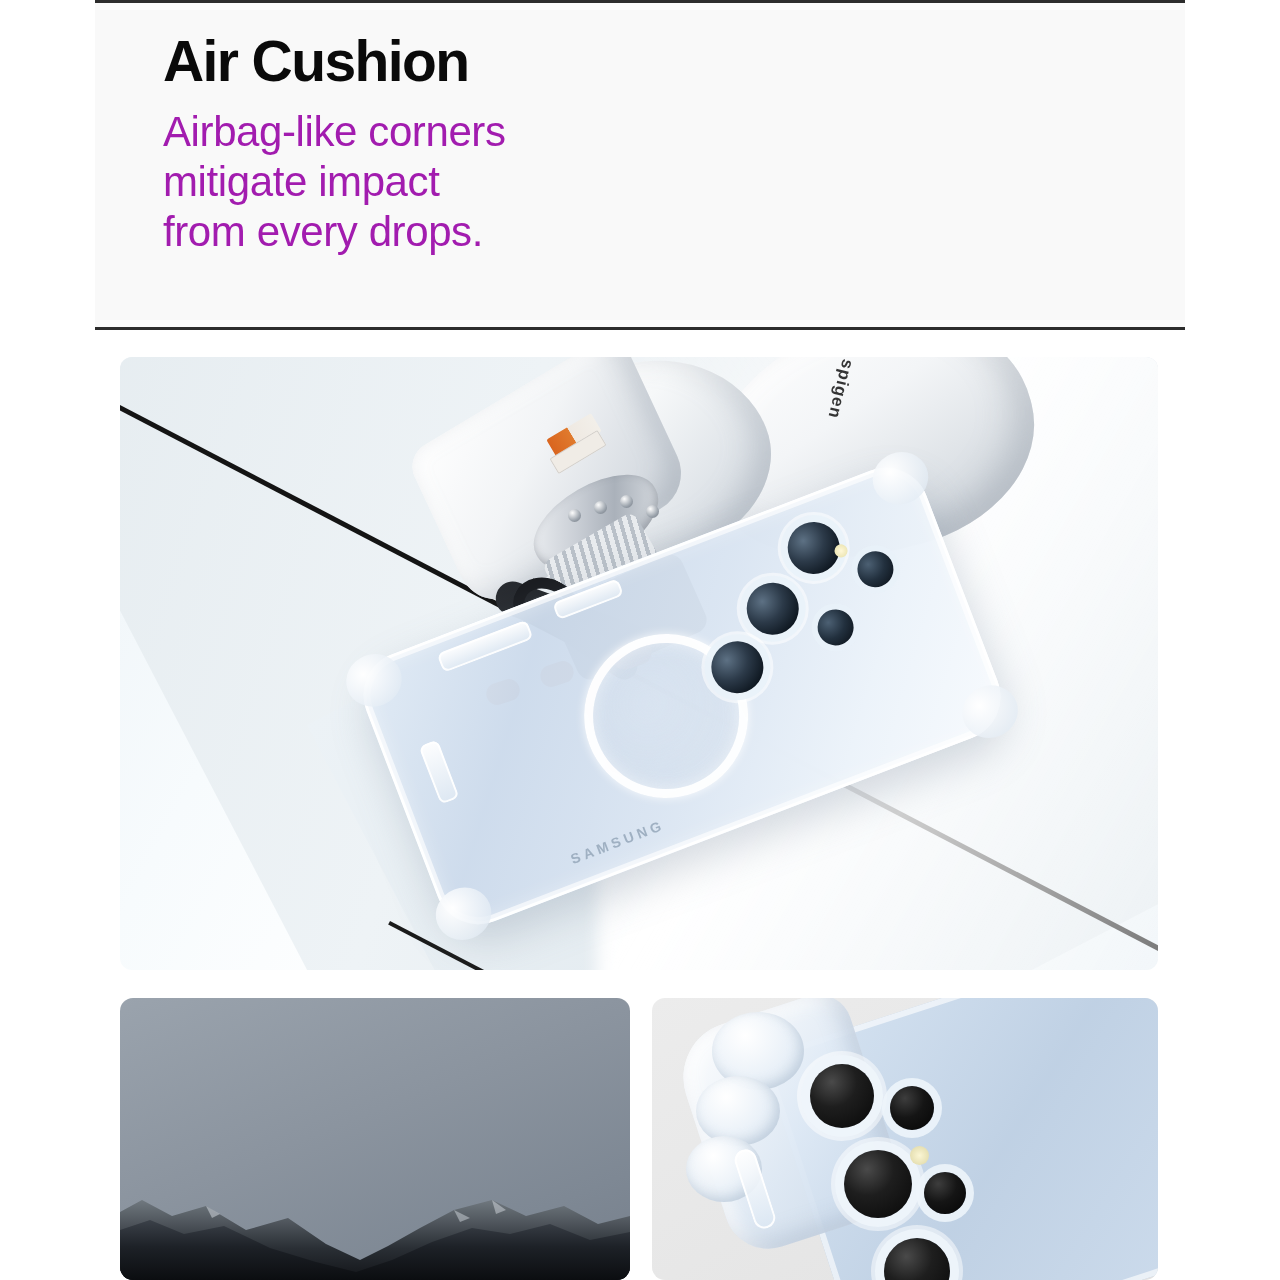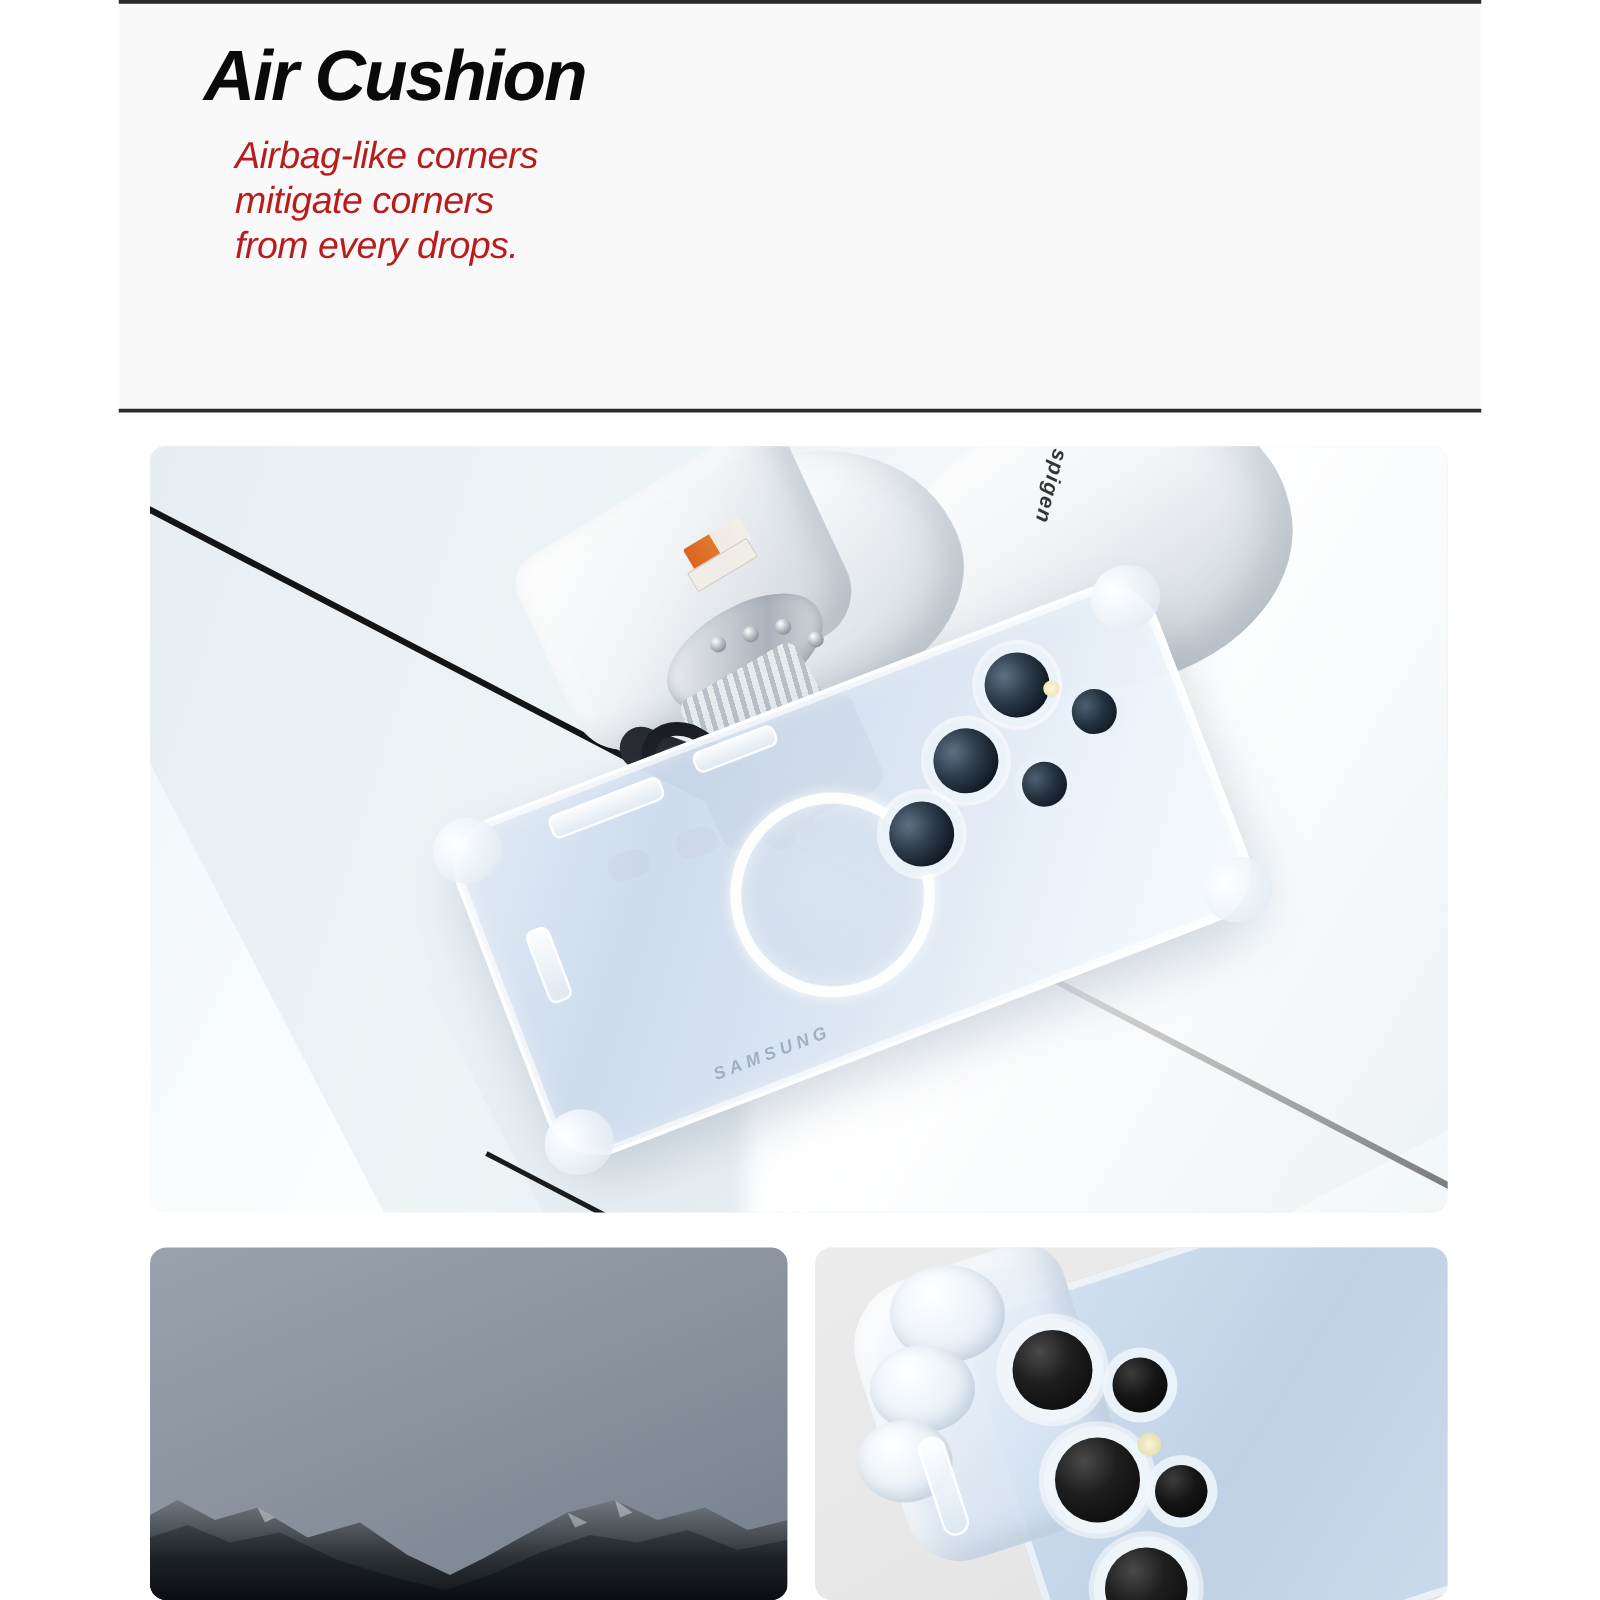--- a/index.html
+++ b/index.html
@@ -3,39 +3,38 @@
 <meta charset="utf-8">
 <title>Air Cushion Technology</title>
 <style>
   * { margin:0; padding:0; box-sizing:border-box; }
   html, body {
     width:1280px; height:1280px;
     background:#ffffff;
     font-family:"Liberation Sans", sans-serif;
     overflow:hidden;
   }
-  .page { position:relative; width:1280px; height:1280px; background:#ffffff;font-style:italic; }
+  .page { position:relative; width:1280px; height:1280px; background:#ffffff; }
 
   
   .header-block{
     position:absolute; left:95px; top:0px; width:1090px; height:330px;
     background:#f9f9f9;
     border-top:3px solid #2b2b2b;
     border-bottom:3px solid #2b2b2b;
   }
   .header-inner{ padding:28px 0 0 68px; }
   .headline{
     font-size:57px; line-height:1.06; font-weight:bold; color:#0a0a0a;
     letter-spacing:-1.6px;
   }
   .subhead{
     margin-top:16px;
-    font-size:30px; line-height:1.19; font-weight:normal; color:#b91c1c;
+    font-size:42px; line-height:1.19; font-weight:normal; color:#a21caf;
     letter-spacing:-0.4px;
-    margin-left:25px;
   }
 
   
   .hero{
     position:absolute; left:120px; top:357px; width:1038px; height:613px;
     border-radius:12px; overflow:hidden;
     background:
       linear-gradient(118deg,#eef4f8 0%, #f7fbfd 22%, #ffffff 46%, #f2f7fa 68%, #e9f1f6 100%);
   }
   
@@ -276,21 +275,21 @@
 
 <div class="page">
 
   <div class="header-block">
     <div class="header-inner">
       <h1 class="headline">
         <span>Air Cushion</span><br>
       </h1>
       <p class="subhead">
         <span>Airbag-like corners</span><br>
-        <span>mitigate corners</span><br>
+        <span>mitigate impact</span><br>
         <span>from every drops.</span>
       </p>
     </div>
   </div>
 
   <div class="hero">
     <div class="surf-a"></div>
     <div class="surf-b"></div>
     <div class="surf-edge"></div>
     <div class="surf-edge2"></div>

